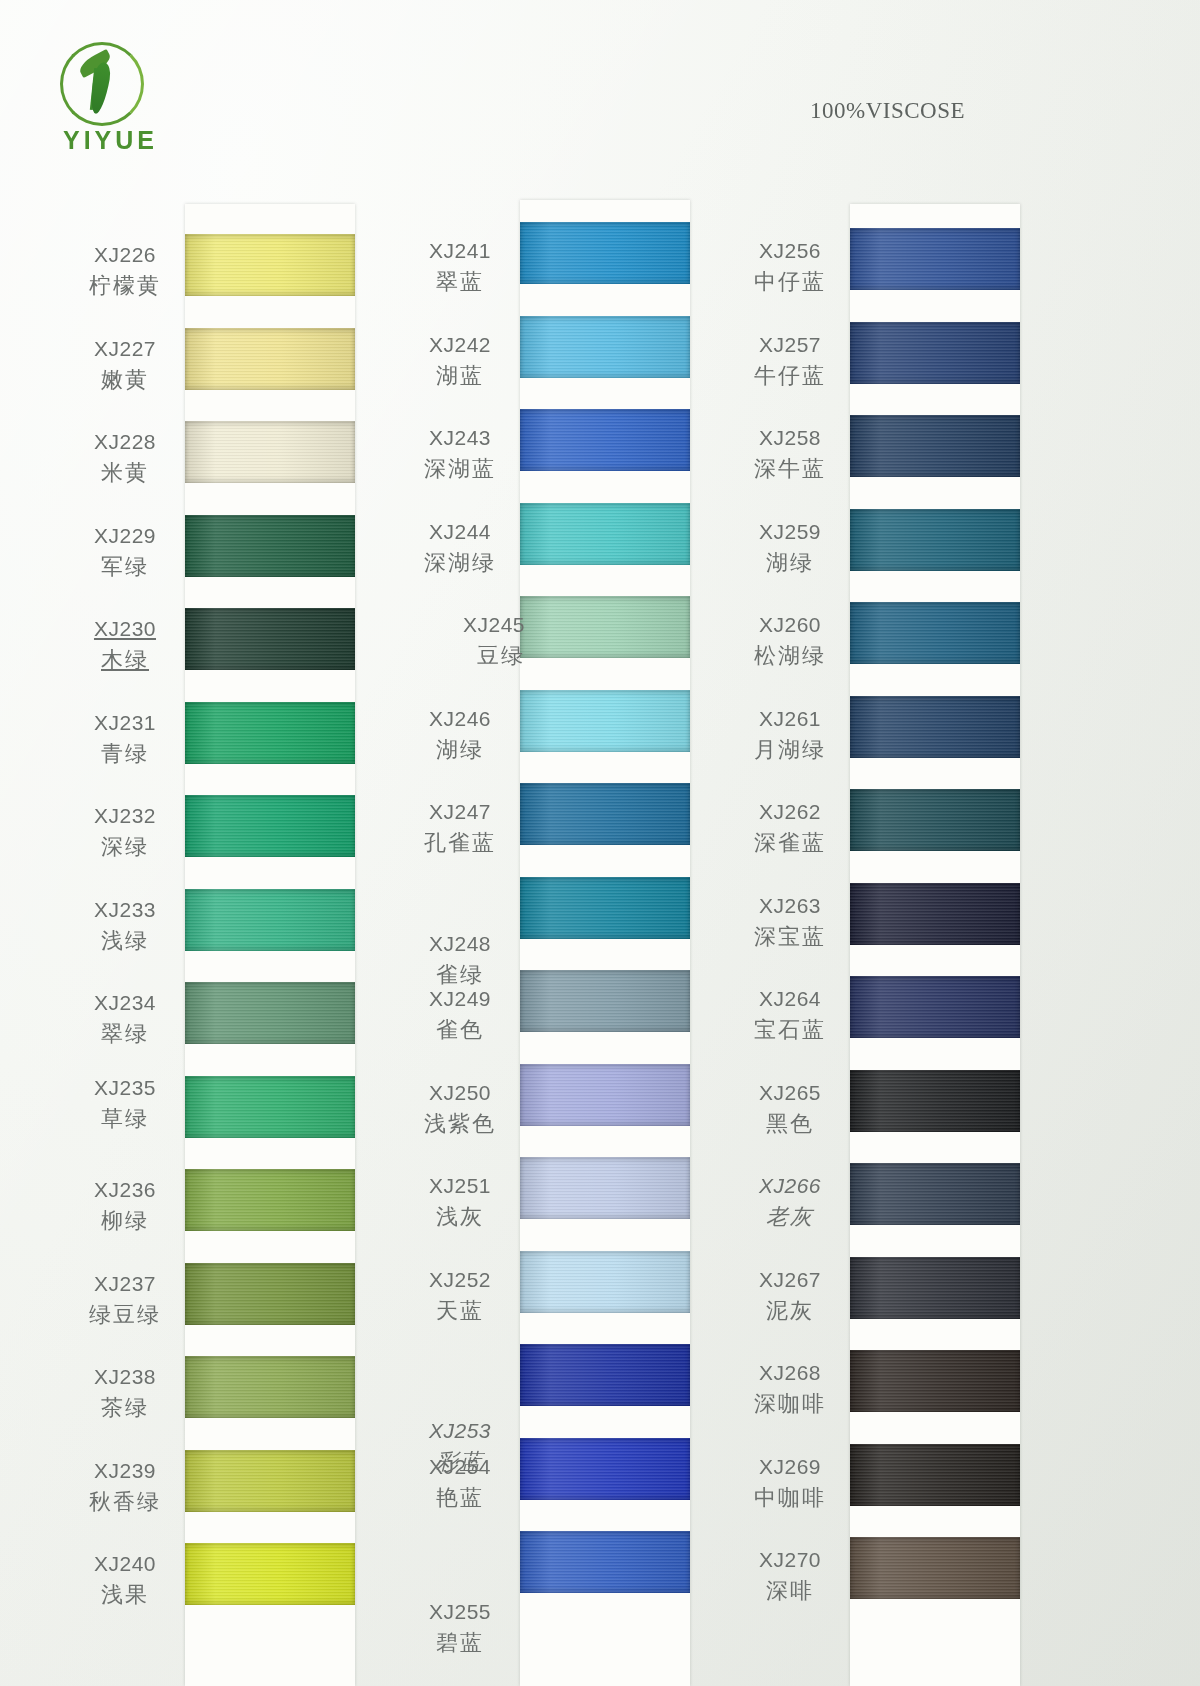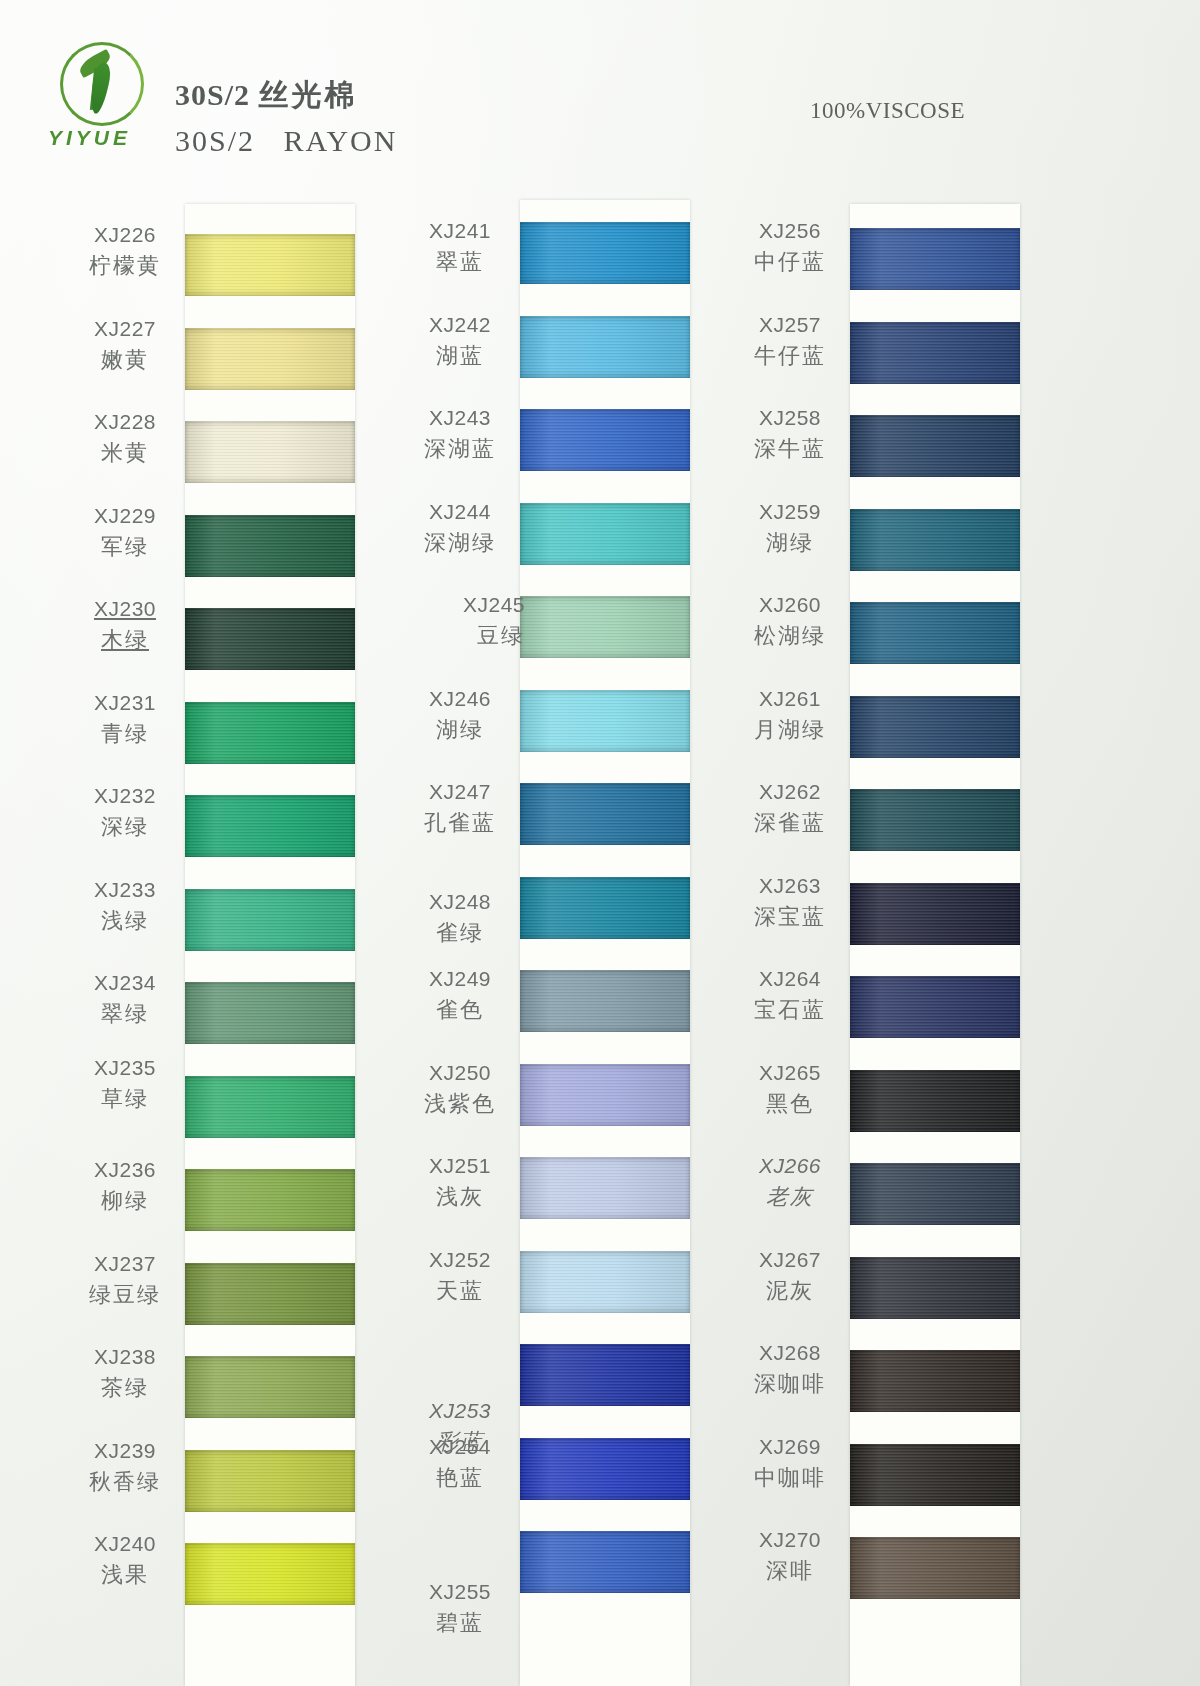--- a/index.html
+++ b/index.html
@@ -39,24 +39,23 @@
     position:absolute;left:44px;top:20px;width:16px;height:52px;
     background:linear-gradient(180deg,#3f8f2d,#2f7a26);
     border-radius:50% 50% 50% 50%/ 30% 30% 70% 70%;
     transform:rotate(10deg);
   }
   #logo .stem{
     position:absolute;left:44px;top:26px;width:3px;height:42px;background:#3d8c2c;
     transform:rotate(6deg);
   }
   #logo .wordmark{
-    position:absolute;left:0;top:84px;width:110px;text-align:left;
-    color:#4b9130;font-size:21px;letter-spacing:4px;font-weight:700;
+    position:absolute;left:0;top:84px;width:110px;text-align:right;
+    color:#4b9130;font-size:25px;letter-spacing:4px;font-weight:700;
     font-family:"Liberation Sans",sans-serif;
-    font-style:italic;
   }
   #title-block{position:absolute;left:175px;top:72px;}
   #title-block .line{
     color:#565a58;font-size:30px;letter-spacing:1px;line-height:46px;
     font-family:"Liberation Serif","DejaVu Serif",serif;font-weight:700;
     white-space:nowrap;
   }
   #title-block .line .cn{font-family:"DejaVu Sans",sans-serif;font-weight:700;letter-spacing:3px;}
   #title-block .line.en{font-weight:400;letter-spacing:2px;}
   #composition{
@@ -77,20 +76,21 @@
     background:#fdfdfa;
     box-shadow:0 0 3px rgba(90,95,90,.25);
   }
   
   .column .labels{left:0;}
   .column .strip{left:125px;}
 
   .label{
     position:absolute;width:130px;text-align:center;color:#6c706e;
     font-family:"DejaVu Sans",sans-serif;
+    margin-top:20px;
   }
   .label .code{display:block;font-size:21px;letter-spacing:.5px;line-height:30px;
     font-family:"Liberation Sans",sans-serif;}
   .label .name{display:block;font-size:22px;line-height:32px;letter-spacing:2px;}
 
   .swatch{position:absolute;left:0;width:170px;}
   .swatch .yarn{
     position:absolute;left:0;right:0;top:0;bottom:0;
     background-image:repeating-linear-gradient(
         to bottom,
@@ -124,31 +124,20 @@
   <div id="header">
 
     <div id="logo">
       <div class="ring"></div>
       <div class="leaf1"></div>
       <div class="stem"></div>
       <div class="leaf2"></div>
       <div class="wordmark">YIYUE</div>
     </div>
 
-    <div id="title-block">
-      <div class="line">
-        <span>30S/2</span>
-        <span class="cn">丝光棉</span>
-      </div>
-      <div class="line en">
-        <span>30S/2</span>
-        &nbsp;
-        <span>RAYON</span>
-      </div>
-    </div>
 
     <div id="composition">100%VISCOSE</div>
   </div>
 
   <div id="watermark">
     <span>锦绣纺</span>
     <span class="sub">专业纱线色卡定制</span>
   </div>
 
   <div class="column" id="col-0">
@@ -336,21 +325,21 @@
             <span class="name">豆绿</span>
           </div>
           <div class="label" style="top: 487.5px;">
             <span class="code">XJ246</span>
             <span class="name">湖绿</span>
           </div>
           <div class="label" style="top: 581px;">
             <span class="code">XJ247</span>
             <span class="name">孔雀蓝</span>
           </div>
-          <div class="label" style="top: 691px;">
+          <div class="label" style="top: 713px;">
             <span class="code">XJ248</span>
             <span class="name">雀绿</span>
           </div>
           <div class="label" style="top: 768px;">
             <span class="code">XJ249</span>
             <span class="name">雀色</span>
           </div>
           <div class="label" style="top: 861.5px;">
             <span class="code">XJ250</span>
             <span class="name">浅紫色</span>

